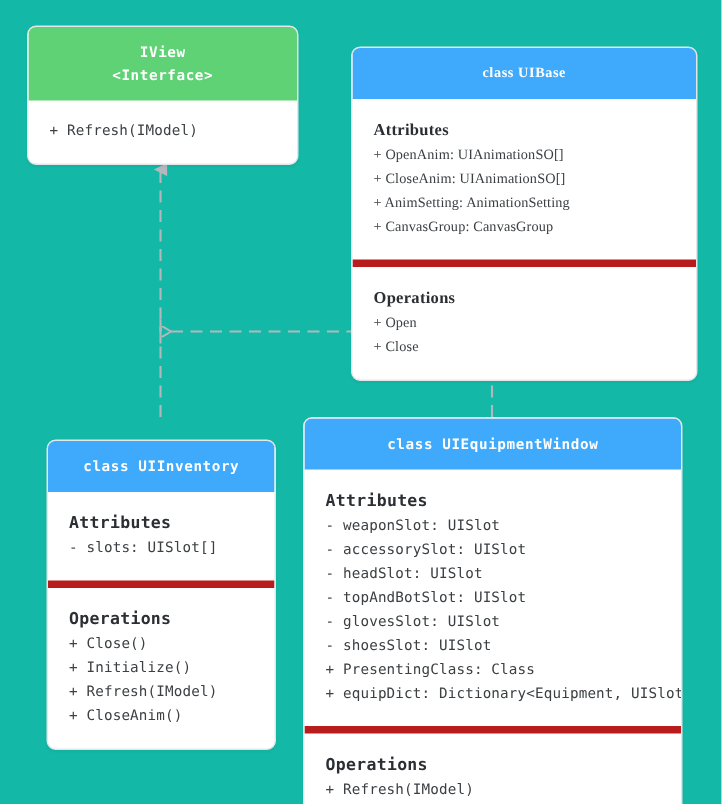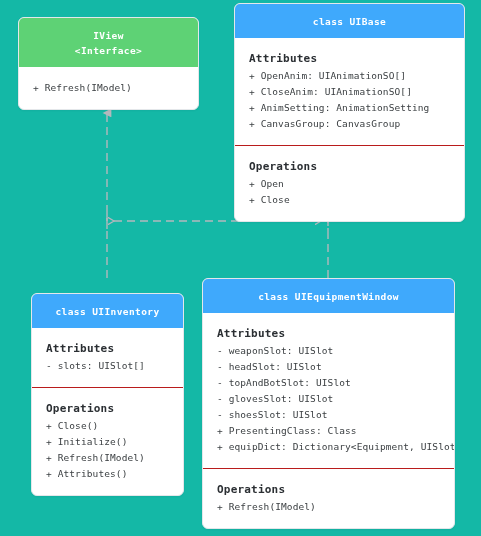--- a/index.html
+++ b/index.html
@@ -51,21 +51,21 @@
   }
   .uml-header.green { background: #5ed275; }
   .uml-header.blue  { background: #3fa9fc; }
   .hdr-line2 { display: block; font-weight: bold; }
 
   .uml-section {
     box-sizing: border-box;
     padding: 13px 14px 13px 14px;
   }
   .uml-section + .uml-section {
-    border-top: 1px solid #b91c1c;
+    border-top: 5px solid #b91c1c;
   }
   .section-title {
     font-size: 11px;
     font-weight: bold;
     color: #2b2f33;
     line-height: 16px;
     letter-spacing: 0.2px;
     margin-bottom: 1px;
   }
   .member {
@@ -78,21 +78,21 @@
   .member-only {
     font-size: 9.5px;
     color: #3c4043;
     line-height: 16px;
     letter-spacing: 0.1px;
     white-space: pre;
   }
 
   
   #box-iview            { left: 18px;  top: 17px;  width: 181px; }
-  #box-uibase           { left: 234px; top: 3px;  width: 231px; }
+  #box-uibase           { left: 234px; top: 31px;  width: 231px; font-family: Liberation Serif, serif; }
   #box-uiinventory      { left: 31px;  top: 293px; width: 153px; }
   #box-uiequipmentwindow{ left: 202px; top: 278px; width: 253px; }
 </style>
 </head>
 <body>
 
 <div id="canvas">
 
   <svg id="connectors" viewBox="0 0 481 536" width="481" height="536">
     <defs>
@@ -148,31 +148,32 @@
     </div>
     <div class="uml-section">
       <div class="section-title">Attributes</div>
       <div class="member">- slots: UISlot[]</div>
     </div>
     <div class="uml-section">
       <div class="section-title">Operations</div>
       <div class="member">+ Close()</div>
       <div class="member">+ Initialize()</div>
       <div class="member">+ Refresh(IModel)</div>
-      <div class="member">+ Attributes()</div>
+      <div class="member">+ CloseAnim()</div>
     </div>
   </div>
 
   <div class="uml-box" id="box-uiequipmentwindow">
     <div class="uml-header blue">
       <span>class UIEquipmentWindow</span>
     </div>
     <div class="uml-section">
       <div class="section-title">Attributes</div>
       <div class="member">- weaponSlot: UISlot</div>
+      <div class="member">- accessorySlot: UISlot</div>
       <div class="member">- headSlot: UISlot</div>
       <div class="member">- topAndBotSlot: UISlot</div>
       <div class="member">- glovesSlot: UISlot</div>
       <div class="member">- shoesSlot: UISlot</div>
       <div class="member">+ PresentingClass: Class</div>
       <div class="member">+ equipDict: Dictionary&lt;Equipment, UISlot&gt;</div>
     </div>
     <div class="uml-section">
       <div class="section-title">Operations</div>
       <div class="member">+ Refresh(IModel)</div>

